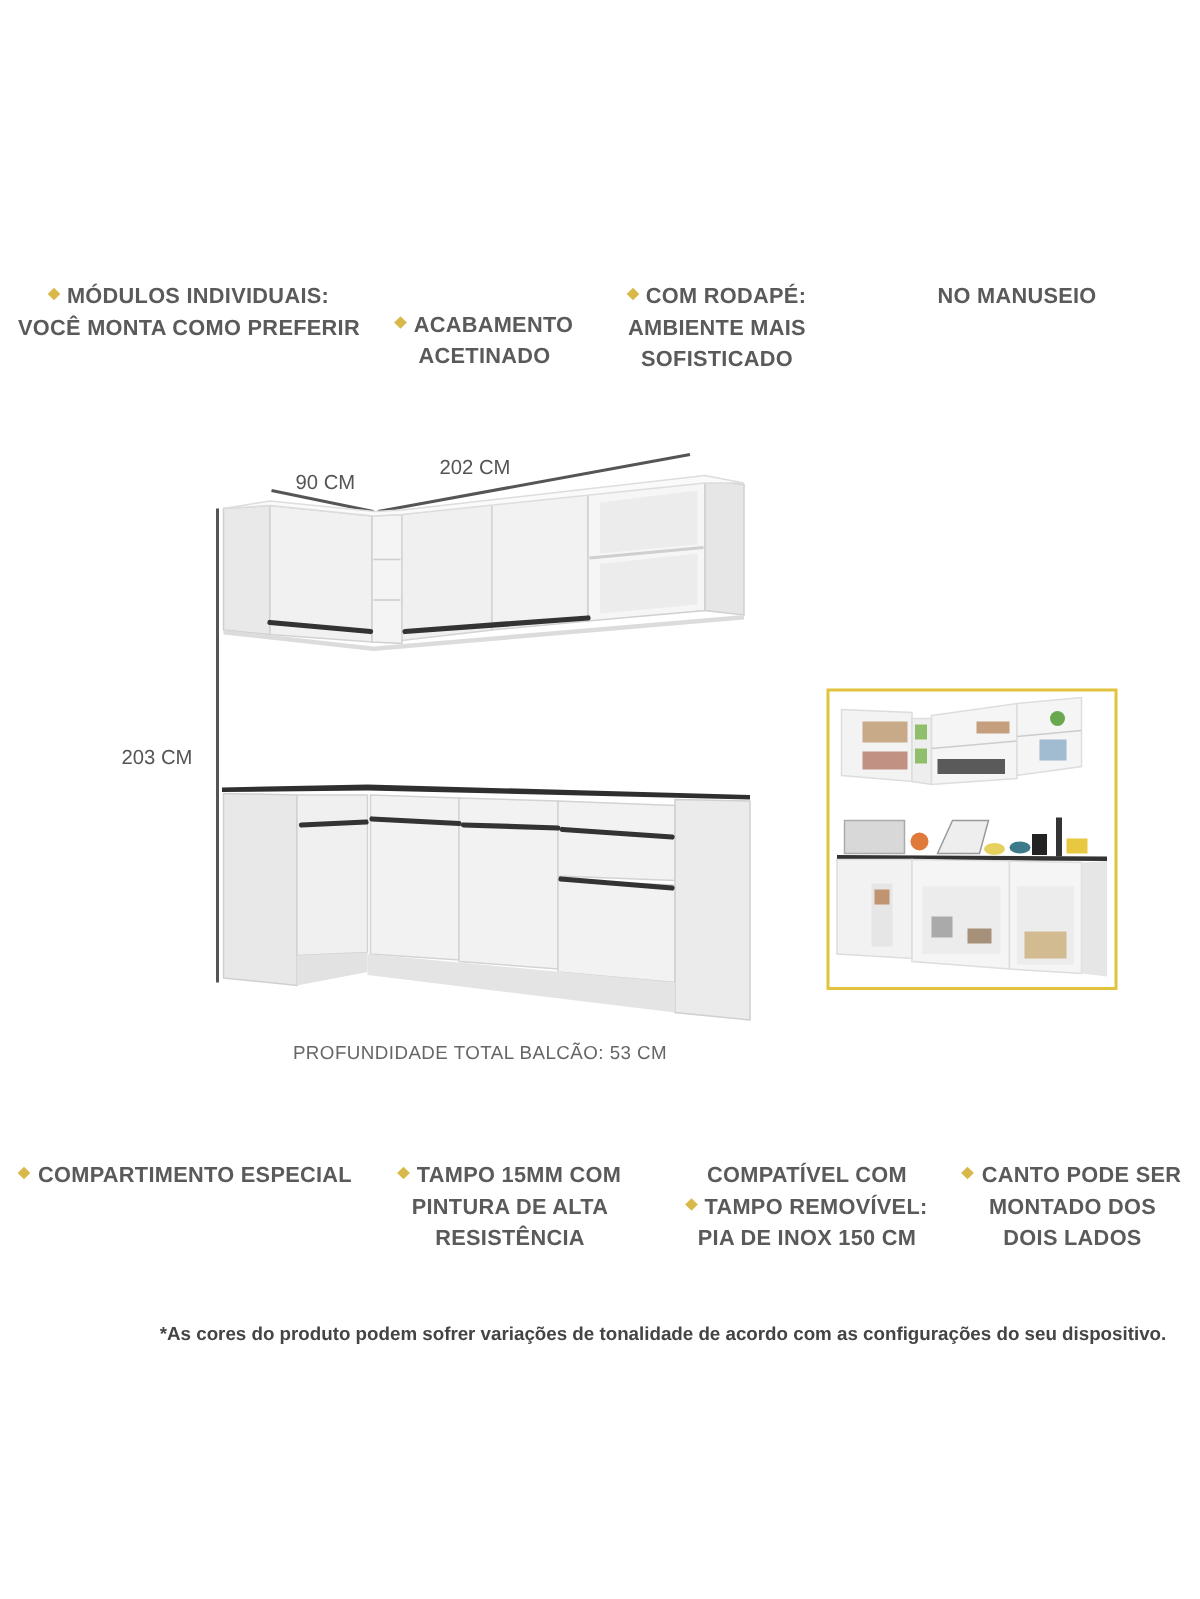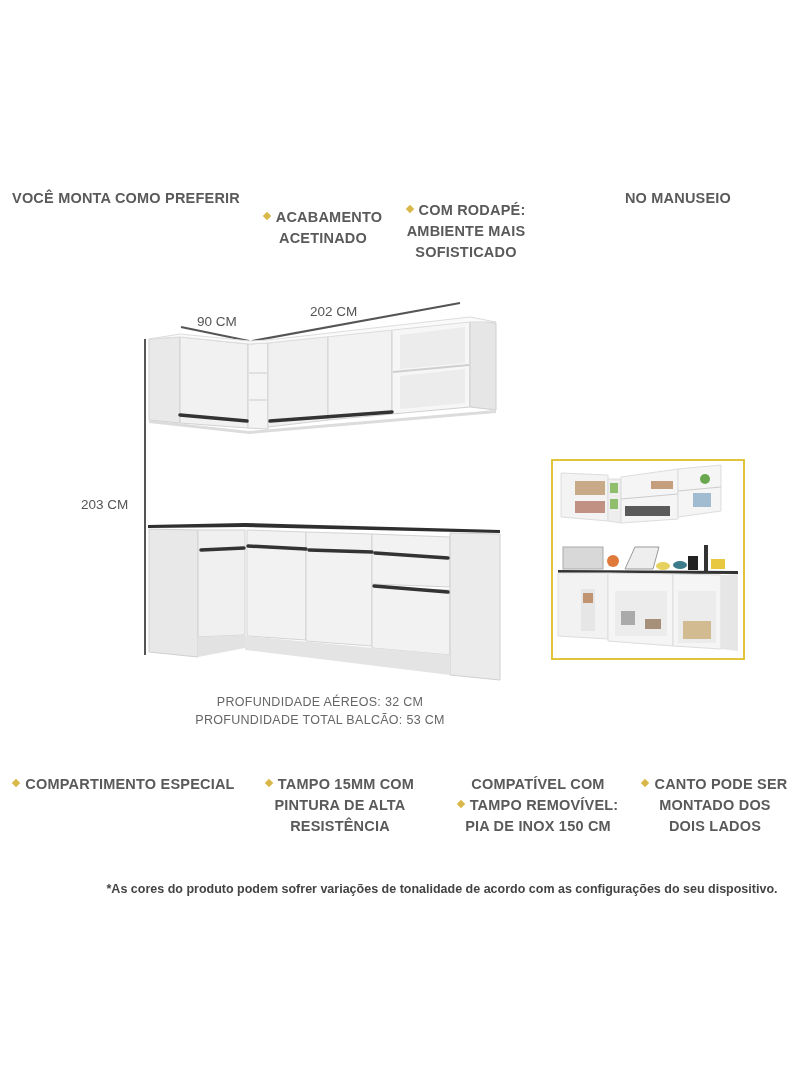--- a/index.html
+++ b/index.html
@@ -16,37 +16,38 @@
   .disclaimer { position: absolute; left: 0; width: 800px; top: 882px; text-align: center;
                 font-size: 12.5px; font-weight: bold; color: #444; padding-left: 42px; }
   svg { position: absolute; }
   .photo-frame { position: absolute; left: 551px; top: 459px; width: 190px; height: 197px;
                  border: 2px solid #e2c33c; background: #fff; }
 </style>
 </head>
 <body>
 
 <div class="feat" style="left:6px; top:188px; width:240px;">
+  <span class="line"><span class="diamond"></span><span>MÓDULOS INDIVIDUAIS:</span></span>
   <span class="line">VOCÊ MONTA COMO PREFERIR</span>
 </div>
 <div class="feat" style="left:258px; top:188px; width:130px;margin-top:19px;">
   <span class="line"><span class="diamond"></span><span>ACABAMENTO</span></span>
   <span class="line">ACETINADO</span>
 </div>
-<div class="feat" style="left:396px; top:188px; width:140px;margin-top:12px;">
+<div class="feat" style="left:408px; top:188px; width:140px;">
   <span class="line"><span class="diamond"></span><span>COM RODAPÉ:</span></span>
   <span class="line">AMBIENTE MAIS</span>
   <span class="line">SOFISTICADO</span>
 </div>
 <div class="feat" style="left:560px; top:188px; width:236px;">
   <span class="line">NO MANUSEIO</span>
 </div>
 
 <div class="dim" style="left:197px; top:314px;">90 CM</div>
-<div class="dim" style="left:310px; top:304px;">202 CM</div>
+<div class="dim" style="left:293px; top:304px;">202 CM</div>
 <div class="dim" style="left:81px; top:497px;">203 CM</div>
 
 <svg width="800" height="700" style="left:0; top:0;" viewBox="0 0 800 700">
 
   <line x1="181" y1="327" x2="249" y2="341" stroke="#555" stroke-width="2"></line>
   <line x1="252" y1="341" x2="460" y2="303" stroke="#555" stroke-width="2"></line>
   <line x1="145" y1="339" x2="145" y2="655" stroke="#555" stroke-width="2"></line>
 
   <g>
 
@@ -140,21 +141,20 @@
     <rect x="68" y="150" width="14" height="14" fill="#aaa"></rect>
     <rect x="92" y="158" width="16" height="10" fill="#8a6a4a" opacity="0.7"></rect>
     <polygon points="120,113 168,114 168,188 120,185" fill="#f5f5f5" stroke="#ddd"></polygon>
     <rect x="125" y="130" width="38" height="52" fill="#ececec"></rect>
     <rect x="130" y="160" width="28" height="18" fill="#c8a66a" opacity="0.7"></rect>
     <polygon points="168,114 185,113 185,190 168,188" fill="#e6e6e6"></polygon>
   </svg>
 </div>
 
 <div class="depth" style="left:160px; top:693px; width:320px;">
-  <span>PROFUNDIDADE AÉREOS: 32 CM</span>
   <span>PROFUNDIDADE TOTAL BALCÃO: 53 CM</span>
 </div>
 
 <div class="feat" style="left:4px; top:774px; width:240px;">
   <span class="line"><span class="diamond"></span><span>COMPARTIMENTO ESPECIAL</span></span>
 </div>
 <div class="feat" style="left:255px; top:774px; width:170px;">
   <span class="line"><span class="diamond"></span><span>TAMPO 15MM COM</span></span>
   <span class="line">PINTURA DE ALTA</span>
   <span class="line">RESISTÊNCIA</span>

